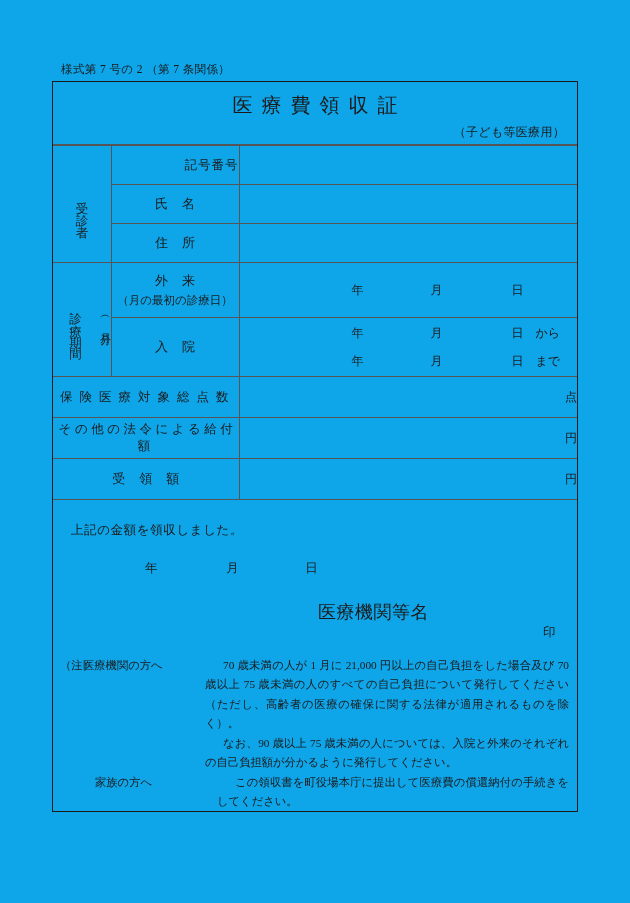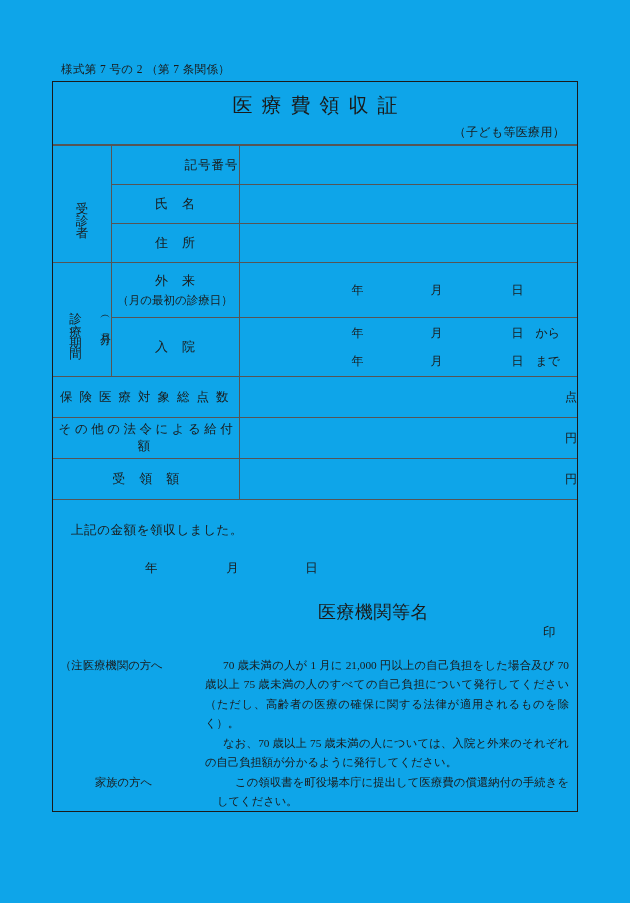--- a/index.html
+++ b/index.html
@@ -378,21 +378,21 @@
       <div class="stmt-seal">印</div>
     </div>
 
     <div class="notes">
 
       <div class="note-row">
         <div class="note-mark">（注）</div>
         <div class="note-who">医療機関の方へ</div>
         <div class="note-body">
           <span class="indent-para">70 歳未満の人が 1 月に 21,000 円以上の自己負担をした場合及び 70 歳以上 75 歳未満の人のすべての自己負担について発行してください（ただし、高齢者の医療の確保に関する法律が適用されるものを除く）。</span>
-          <span class="indent-para">なお、70 歳以上 75 歳未満の人については、入院と外来のそれぞれの自己負担額が分かるように発行してください。</span>
+          <span class="indent-para">なお、90 歳以上 75 歳未満の人については、入院と外来のそれぞれの自己負担額が分かるように発行してください。</span>
         </div>
       </div>
 
       <div class="note-row">
         <div class="note-mark"></div>
         <div class="note-who indent">家族の方へ</div>
         <div class="note-body">
           <span class="indent-para">この領収書を町役場本庁に提出して医療費の償還納付の手続きをしてください。</span>
         </div>
       </div>

